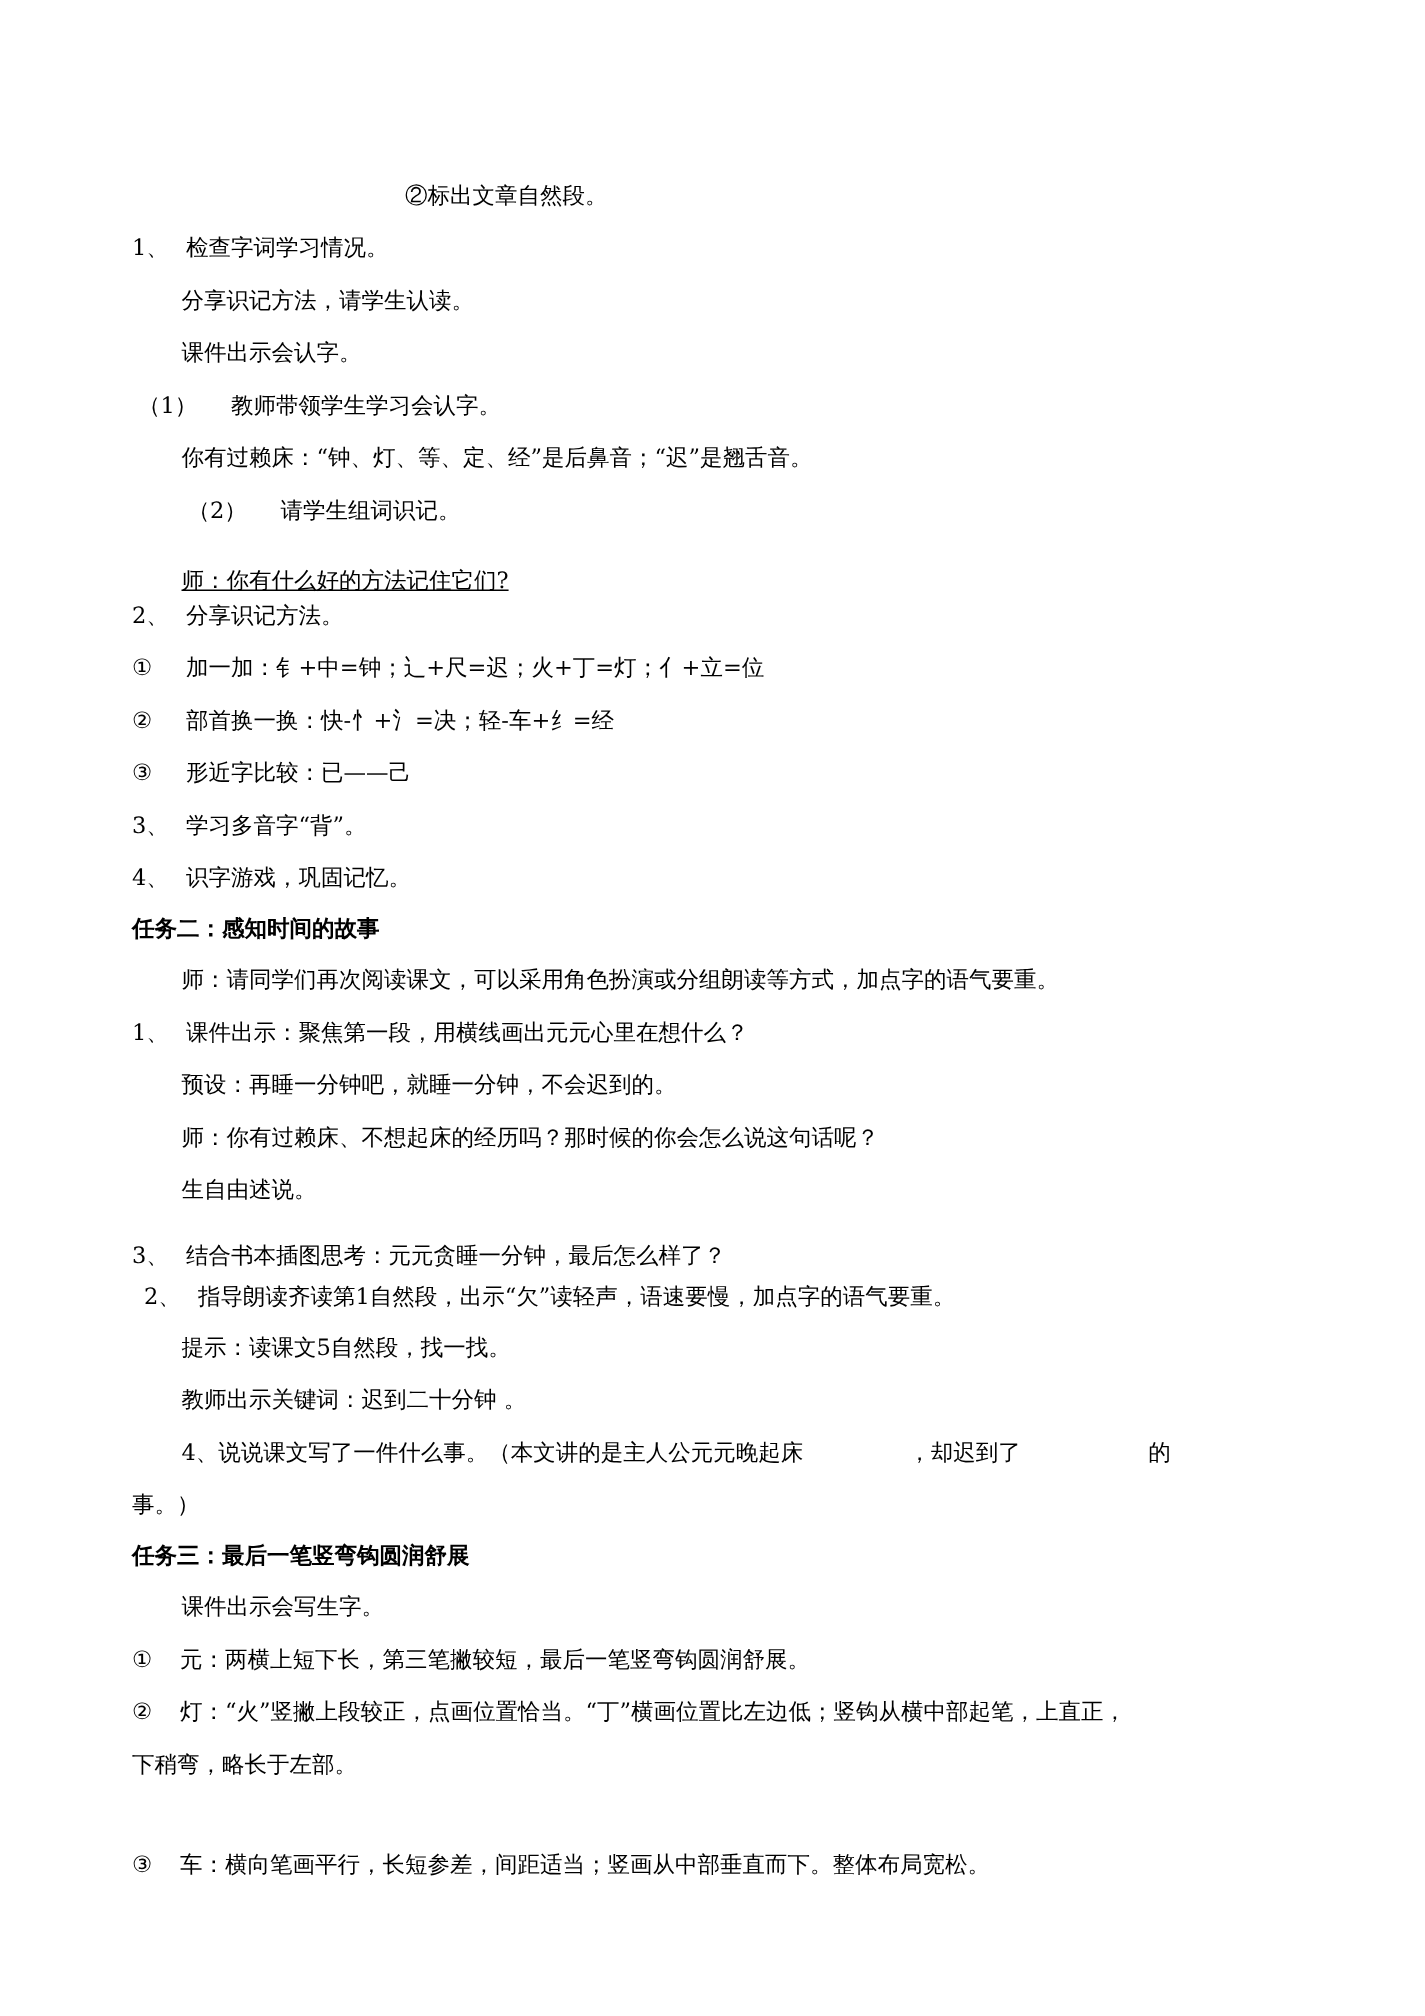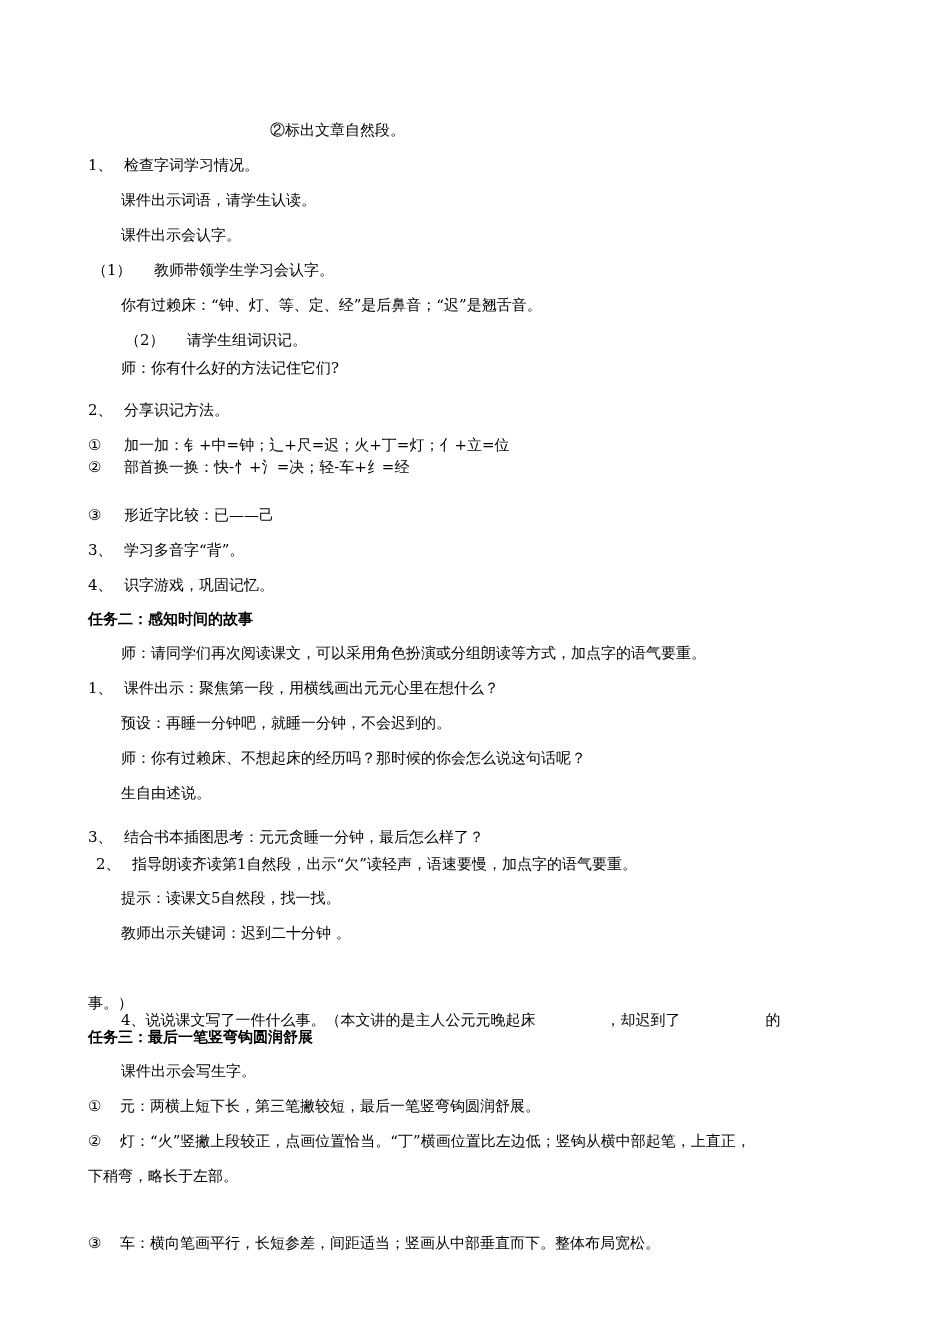--- a/index.html
+++ b/index.html
@@ -22,52 +22,52 @@
 
   <div class="line" style="left:270px; top:120px;">
     <span>②标出文章自然段。</span>
   </div>
 
   <div class="line" style="left:88px; top:155px;">
     <span class="num">1、</span><span>检查字词学习情况。</span>
   </div>
 
   <div class="line" style="left:121px; top:190px;">
-    <span>课件出示词语，请学生认读。</span>
+    <span>分享识记方法，请学生认读。</span>
   </div>
 
   <div class="line" style="left:121px; top:225px;">
     <span>课件出示会认字。</span>
   </div>
 
   <div class="line" style="left:92px; top:260px;">
     <span class="num-wide" style="width:62px">（1）</span><span>教师带领学生学习会认字。</span>
   </div>
 
   <div class="line" style="left:121px; top:295px;">
     <span>你有过赖床：“钟、灯、等、定、经”是后鼻音；“迟”是翘舌音。</span>
   </div>
 
   <div class="line" style="left:125px; top:330px;">
     <span class="num-wide" style="width:62px">（2）</span><span>请学生组词识记。</span>
   </div>
 
-  <div class="line" style="left:121px; top:358px;">
+  <div class="line" style="left:121px; top:377px;text-decoration:underline;">
     <span>师：你有什么好的方法记住它们?</span>
   </div>
 
   <div class="line" style="left:88px; top:400px;">
     <span class="num">2、</span><span>分享识记方法。</span>
   </div>
 
   <div class="line" style="left:88px; top:435px;">
     <span class="num">①</span><span>加一加：钅+中=钟；辶+尺=迟；火+丁=灯；亻+立=位</span>
   </div>
 
-  <div class="line" style="left:88px; top:457px;">
+  <div class="line" style="left:88px; top:470px;">
     <span class="num">②</span><span>部首换一换：快-忄+氵=决；轻-车+纟=经</span>
   </div>
 
   <div class="line" style="left:88px; top:505px;">
     <span class="num">③</span><span>形近字比较：已——己</span>
   </div>
 
   <div class="line" style="left:88px; top:540px;">
     <span class="num">3、</span><span>学习多音字“背”。</span>
   </div>
@@ -109,21 +109,21 @@
   </div>
 
   <div class="line" style="left:121px; top:888px;">
     <span>提示：读课文5自然段，找一找。</span>
   </div>
 
   <div class="line" style="left:121px; top:923px;">
     <span>教师出示关键词：迟到二十分钟 。</span>
   </div>
 
-  <div class="line" style="left:121px; top:1010px;">
+  <div class="line" style="left:121px; top:958px;">
     <span>4、说说课文写了一件什么事。（本文讲的是主人公元元晚起床</span><span class="gap1"></span><span>，却迟到了</span><span class="gap2"></span><span>的</span>
   </div>
 
   <div class="line" style="left:88px; top:993px;">
     <span>事。）</span>
   </div>
 
   <div class="line bold" style="left:88px; top:1027px;">
     <span>任务三：最后一笔竖弯钩圆润舒展</span>
   </div>

